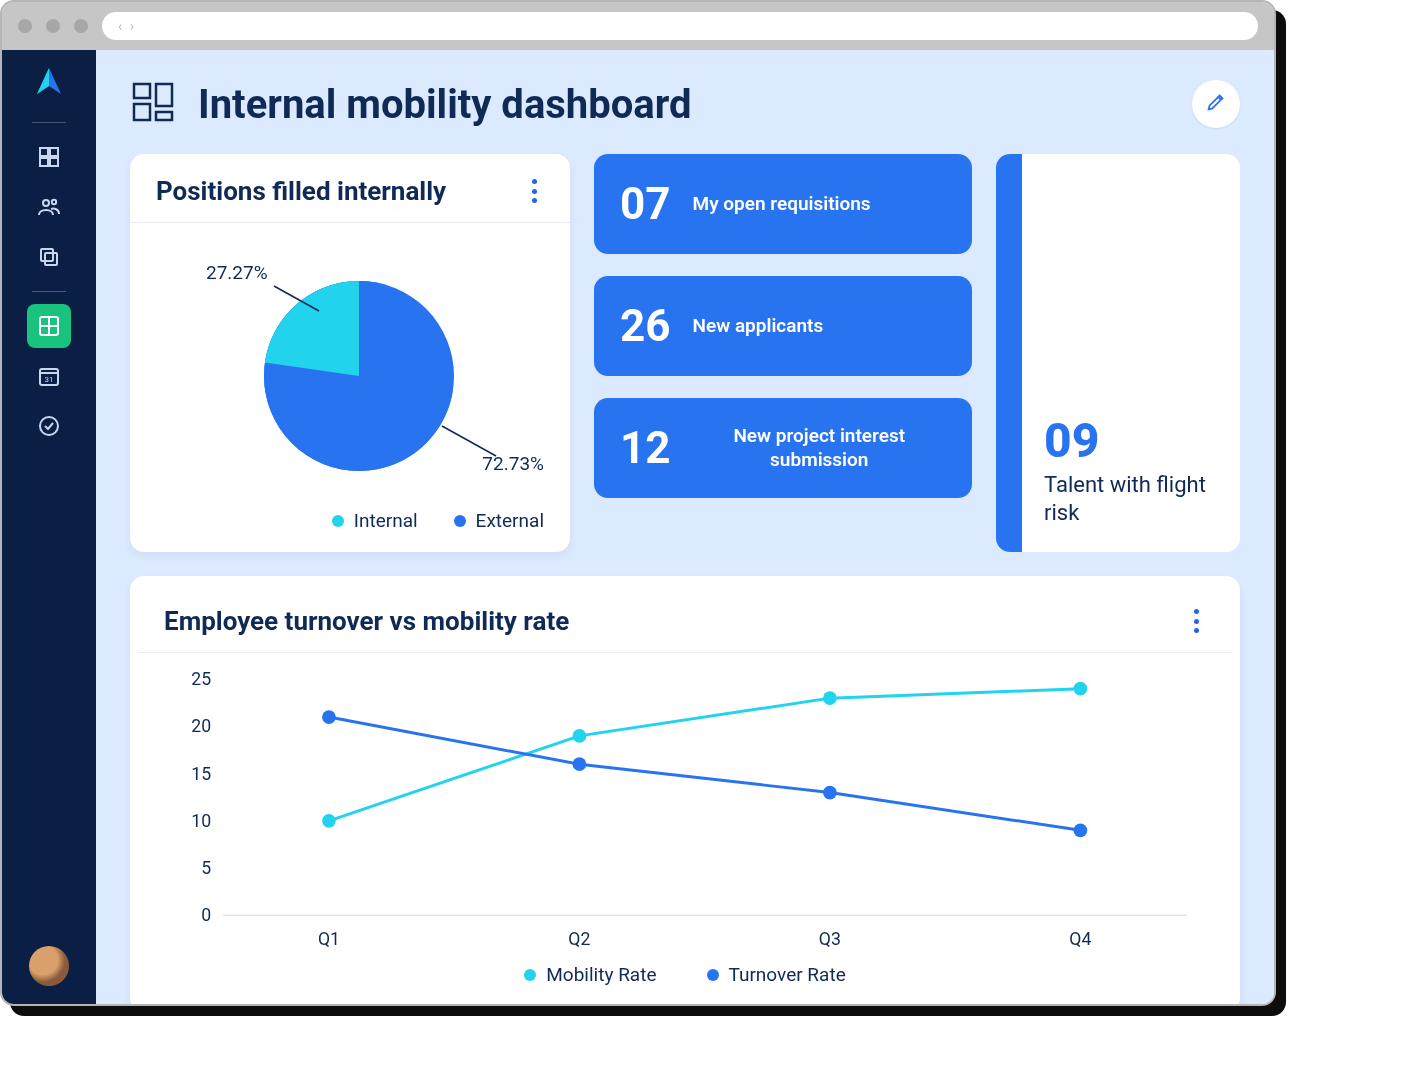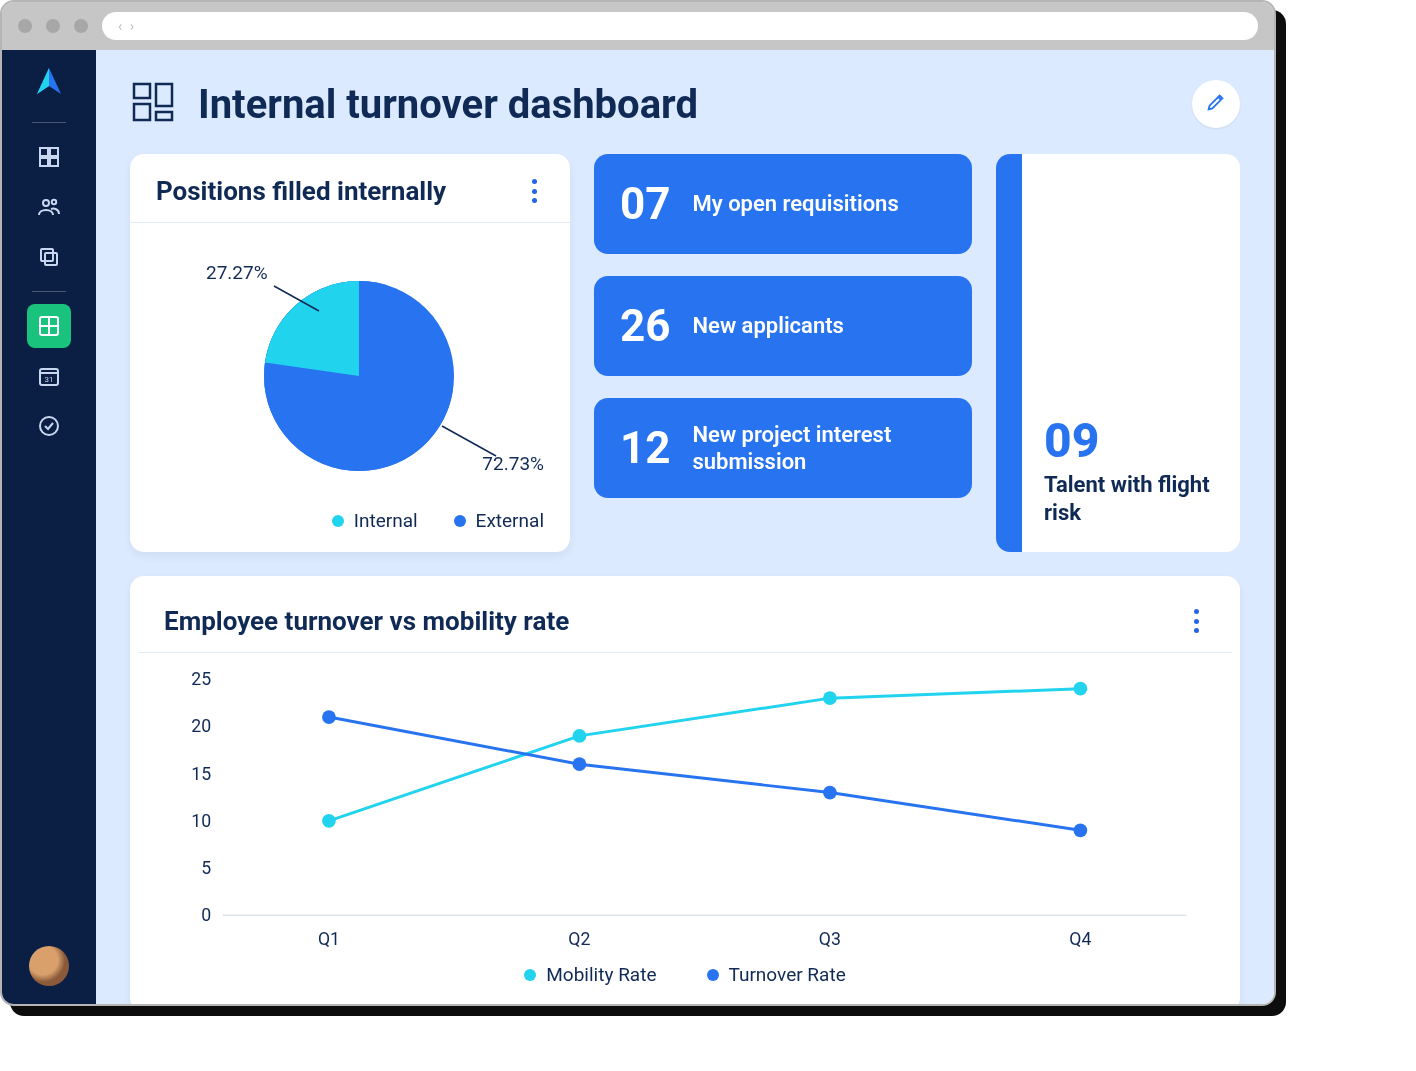--- a/index.html
+++ b/index.html
@@ -148,32 +148,32 @@
   }
   .stat-card {
     background: #2873f0;
     color: #fff;
     border-radius: 14px;
     padding: 20px 26px;
     display: flex; align-items: center; gap: 22px;
     min-height: 100px;
   }
   .stat-num { font-size: 44px; font-weight: 700; line-height: 1; }
-  .stat-label { font-size: 22px; font-weight: 600; line-height: 1.25; }
+  .stat-label { font-size: 19px; font-weight: 600; line-height: 1.25; text-align: center; }
   .flight-card {
     width: 244px;
     display: flex;
     border-radius: 14px;
     overflow: hidden;
     background: #fff;
   }
   .flight-stripe { width: 26px; background: #2873f0; }
   .flight-body { flex:1; display: flex; flex-direction: column; justify-content: flex-end; padding: 0 22px 26px 22px; }
   .flight-num { font-size: 48px; font-weight: 800; color: #2873f0; margin-bottom: 2px; }
-  .flight-label { font-size: 22px; font-weight: 700; color: #102a56; line-height: 1.25; }
+  .flight-label { font-size: 22px; font-weight: 400; color: #102a56; line-height: 1.25; }
   .card-line {
     padding: 8px;
   }
   .line-body {
     padding: 14px 26px 18px 26px;
   }
   .chart-svg-holder { width: 100%; height: 290px; position: relative; }
   .line-legend { display: flex; gap: 50px; justify-content: center; margin-top: 6px; }
 </style>
 </head>
@@ -251,21 +251,21 @@
       <div class="header-row">
         <div class="header-left">
           <span>
             <svg width="48" height="48" viewBox="0 0 48 48" fill="none" stroke="#102a56" stroke-width="2.5">
                 <rect x="4" y="6" width="16" height="14"></rect>
                 <rect x="26" y="6" width="16" height="22"></rect>
                 <rect x="4" y="26" width="16" height="16"></rect>
                 <rect x="26" y="34" width="16" height="8"></rect>
               </svg>
           </span>
-          <h1>Internal turnover dashboard</h1>
+          <h1>Internal mobility dashboard</h1>
         </div>
         <div class="edit-btn">
           <span>
             <svg width="22" height="22" viewBox="0 0 24 24" fill="none" stroke="#2873f0" stroke-width="2">
                 <path d="M4 20l4-1 11-11-3-3L5 16l-1 4z"></path>
                 <path d="M14 6l3 3"></path>
               </svg>
           </span>
         </div>
       </div>

